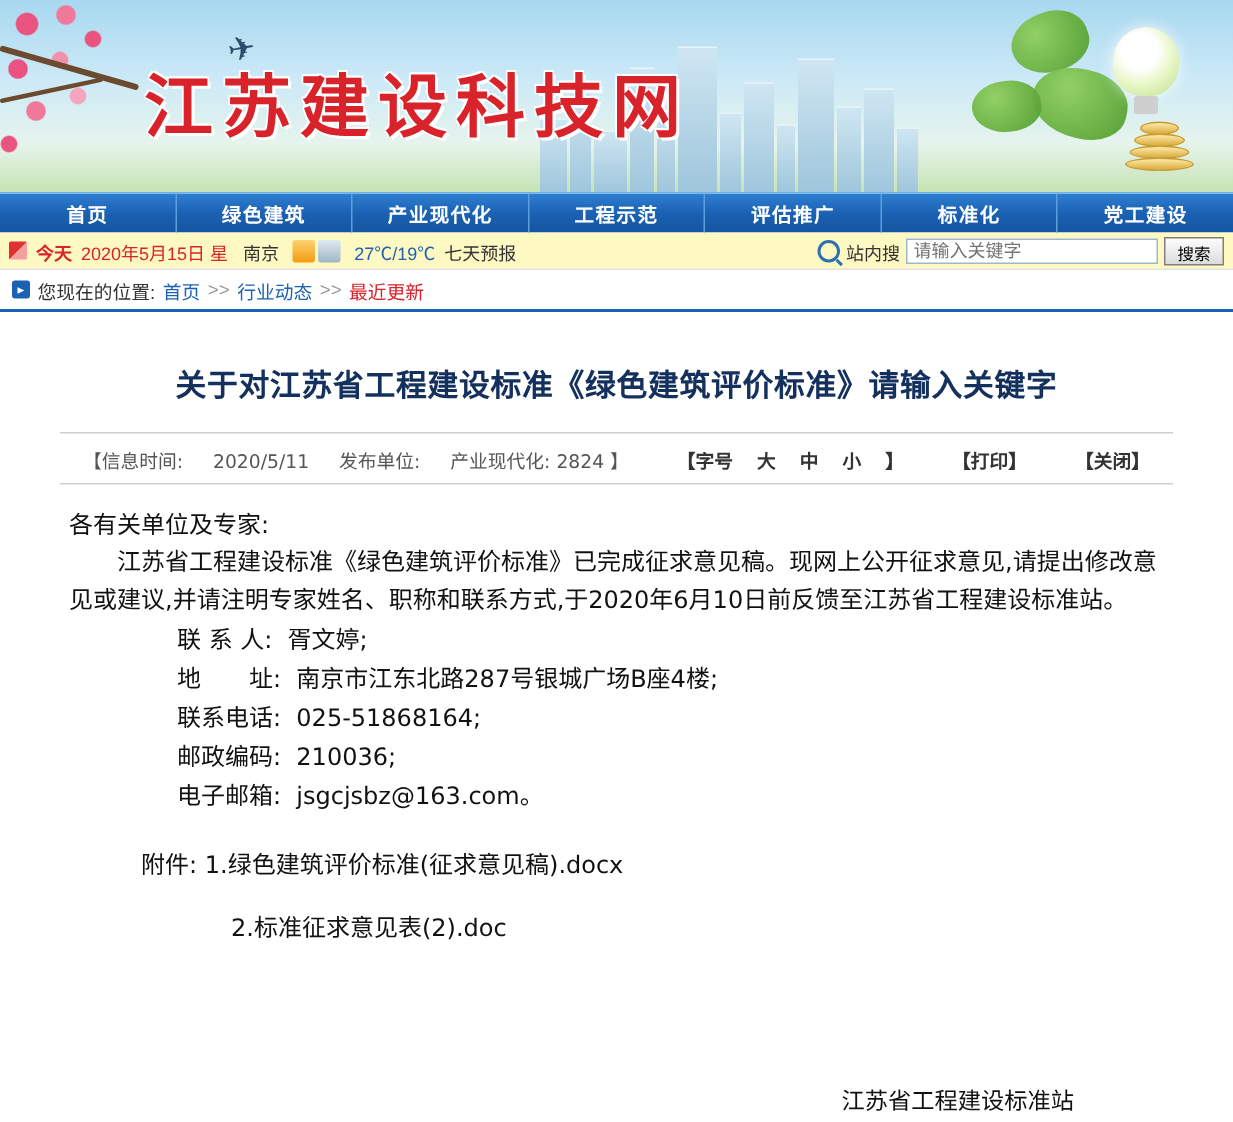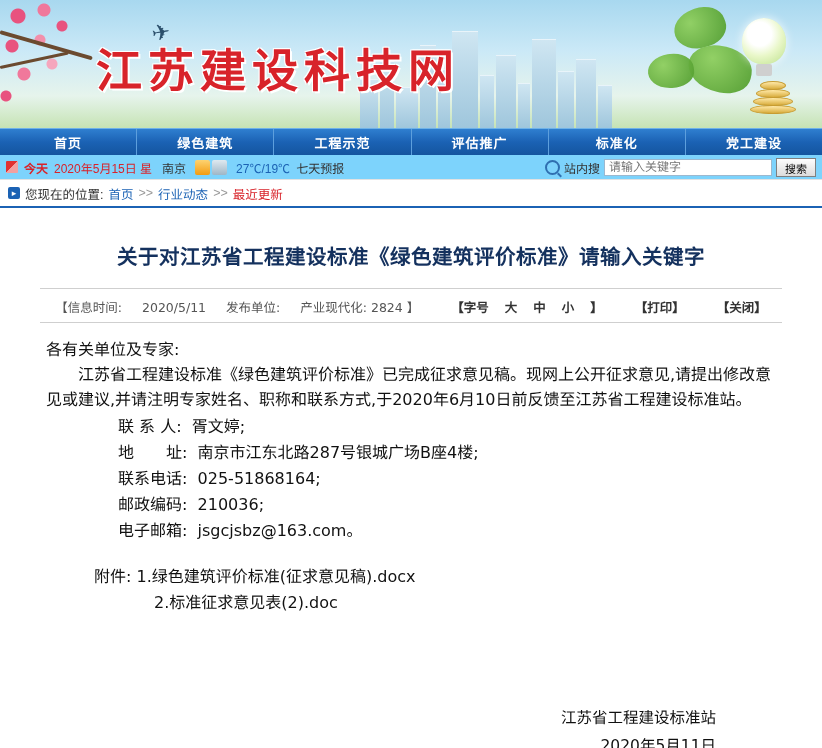--- a/index.html
+++ b/index.html
@@ -137,21 +137,21 @@
     letter-spacing: 1px;
     border-right: 1px solid #5d9fdd;
     cursor: pointer;
     font-family: "DejaVu Sans", sans-serif;
   }
   .nav-item:last-child { border-right: none; }
 
   
   .infobar {
     height: 24px;
-    background: #7dd3fc;
+    background: #fef9c3;
     border-bottom: 1px solid #e2e2e2;
     display: flex;
     align-items: center;
     padding: 0 6px;
     font-size: 12px;
     color: #333;
     gap: 6px;
   }
   .flag-icon {
     width: 12px; height: 12px;
@@ -283,21 +283,21 @@
     margin-top: 2px;
     padding-left: 72px;
   }
   .contact-line { line-height: 26px; white-space: pre; }
   .attach-block {
     margin-top: 20px;
     padding-left: 48px;
   }
   .attach-line { line-height: 26px; }
   .attach-line .fname { color: #111; }
-  .attach-indent { padding-left: 60px; }
+  .attach-indent { padding-left: 60px; margin-top: 16px; }
 
   .signature {
     margin-top: 88px;
     padding-right: 66px;
     text-align: right;
     font-family: "DejaVu Sans", sans-serif;
     font-size: 15.5px;
     line-height: 28px;
     color: #111;
   }
@@ -344,20 +344,21 @@
       <i style="left:12px;bottom:16px;width:32px;"></i>
       <i style="left:16px;bottom:24px;width:24px;"></i>
     </div>
 
     <div class="banner-title">江苏建设科技网</div>
   </div>
 
   <div class="nav">
     <div class="nav-item">首页</div>
     <div class="nav-item">绿色建筑</div>
+    <div class="nav-item">产业现代化</div>
     <div class="nav-item">工程示范</div>
     <div class="nav-item">评估推广</div>
     <div class="nav-item">标准化</div>
     <div class="nav-item">党工建设</div>
   </div>
 
   <div class="infobar">
     <span class="flag-icon"></span>
     <span class="today">今天</span>
     <span class="date-red">2020年5月15日 星</span>

